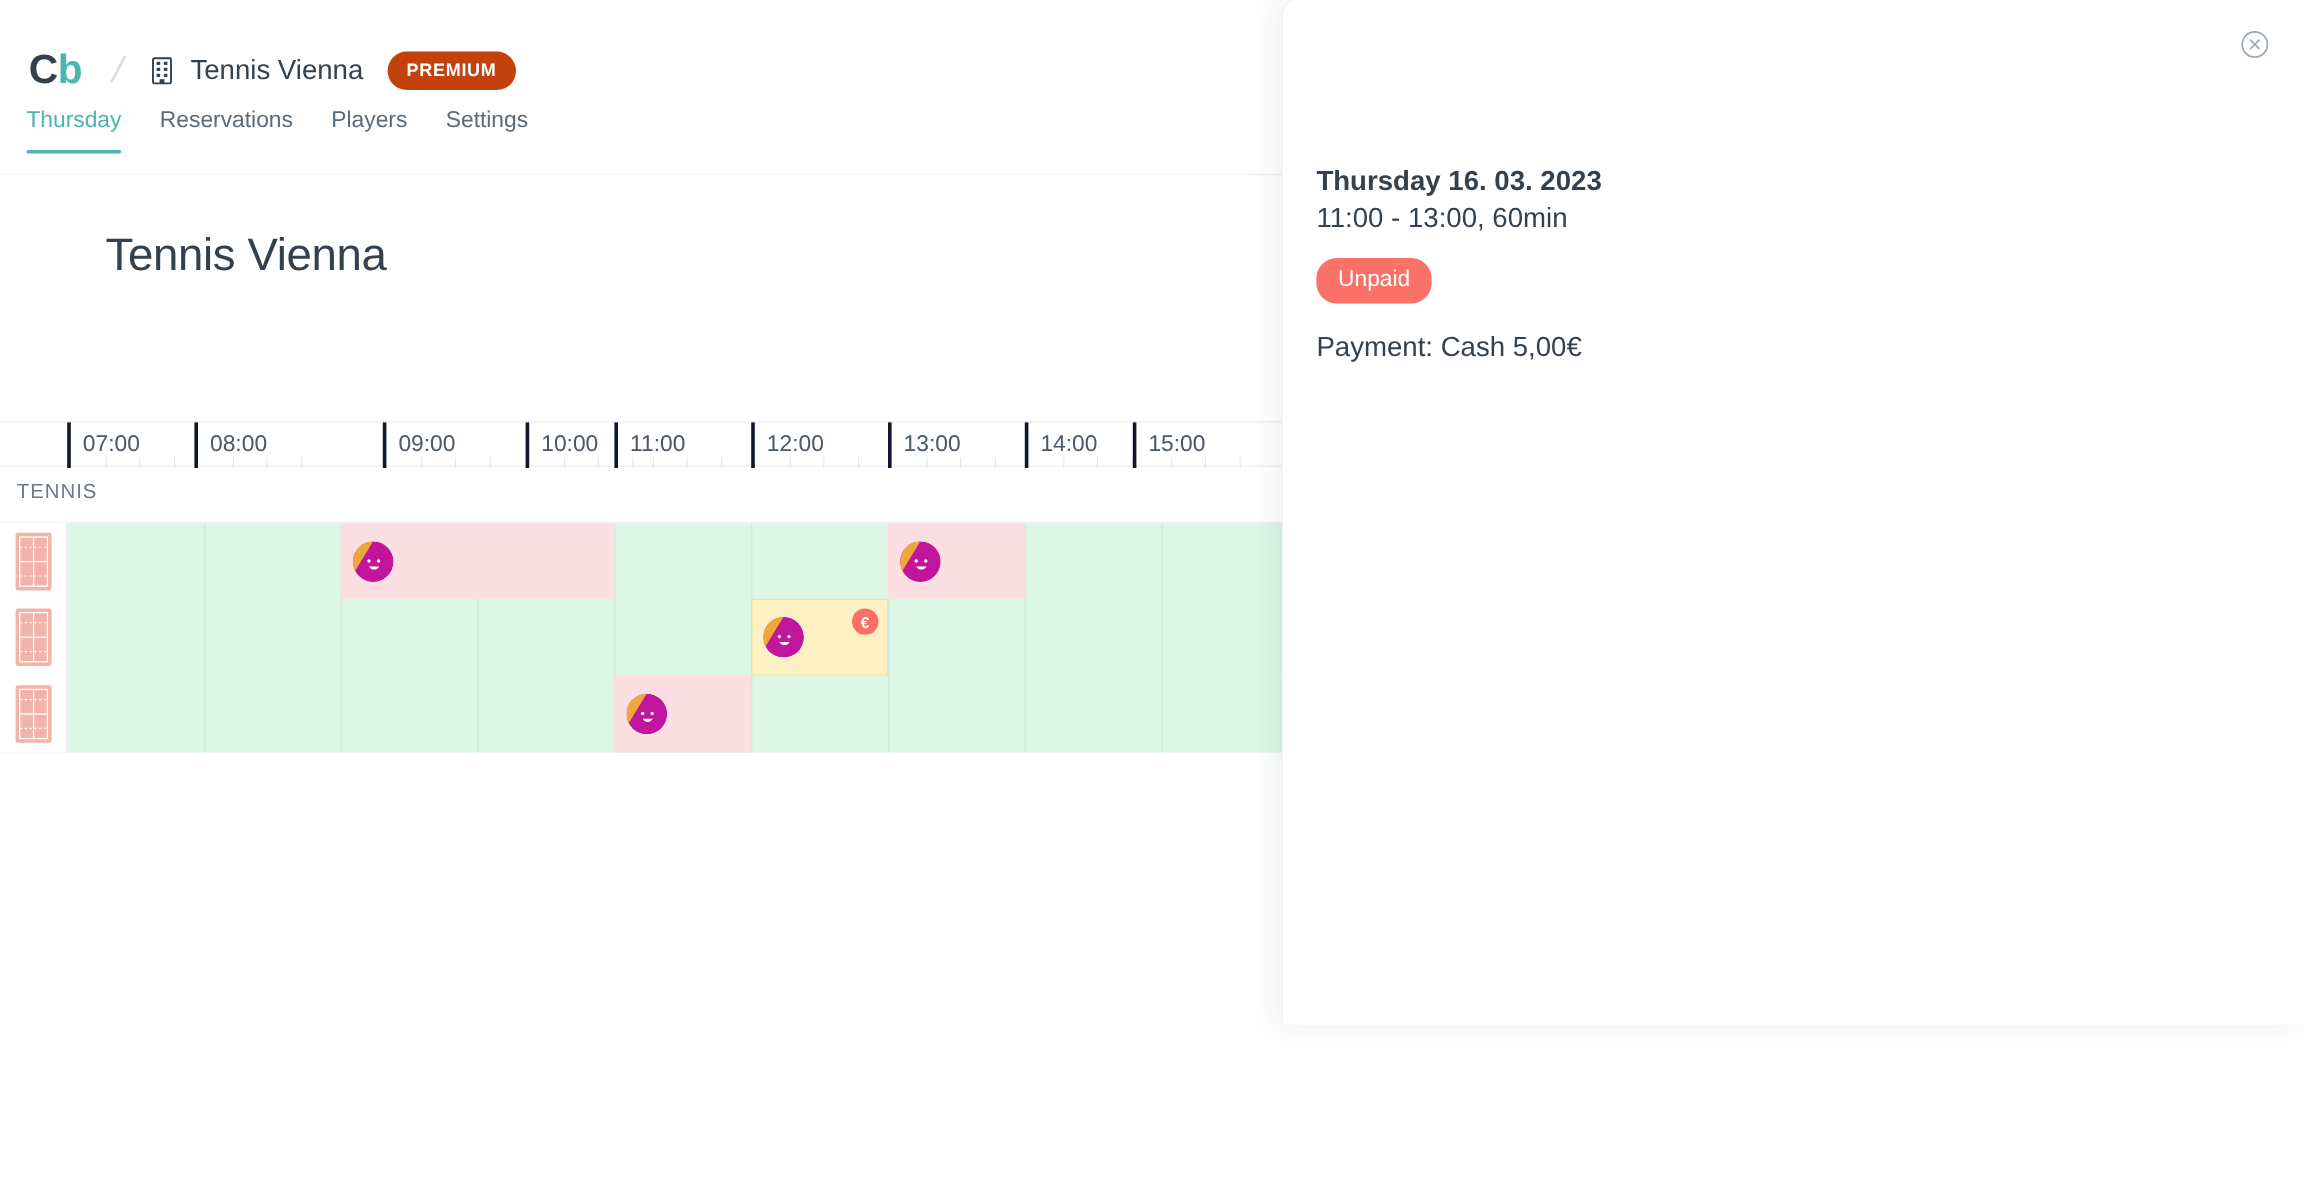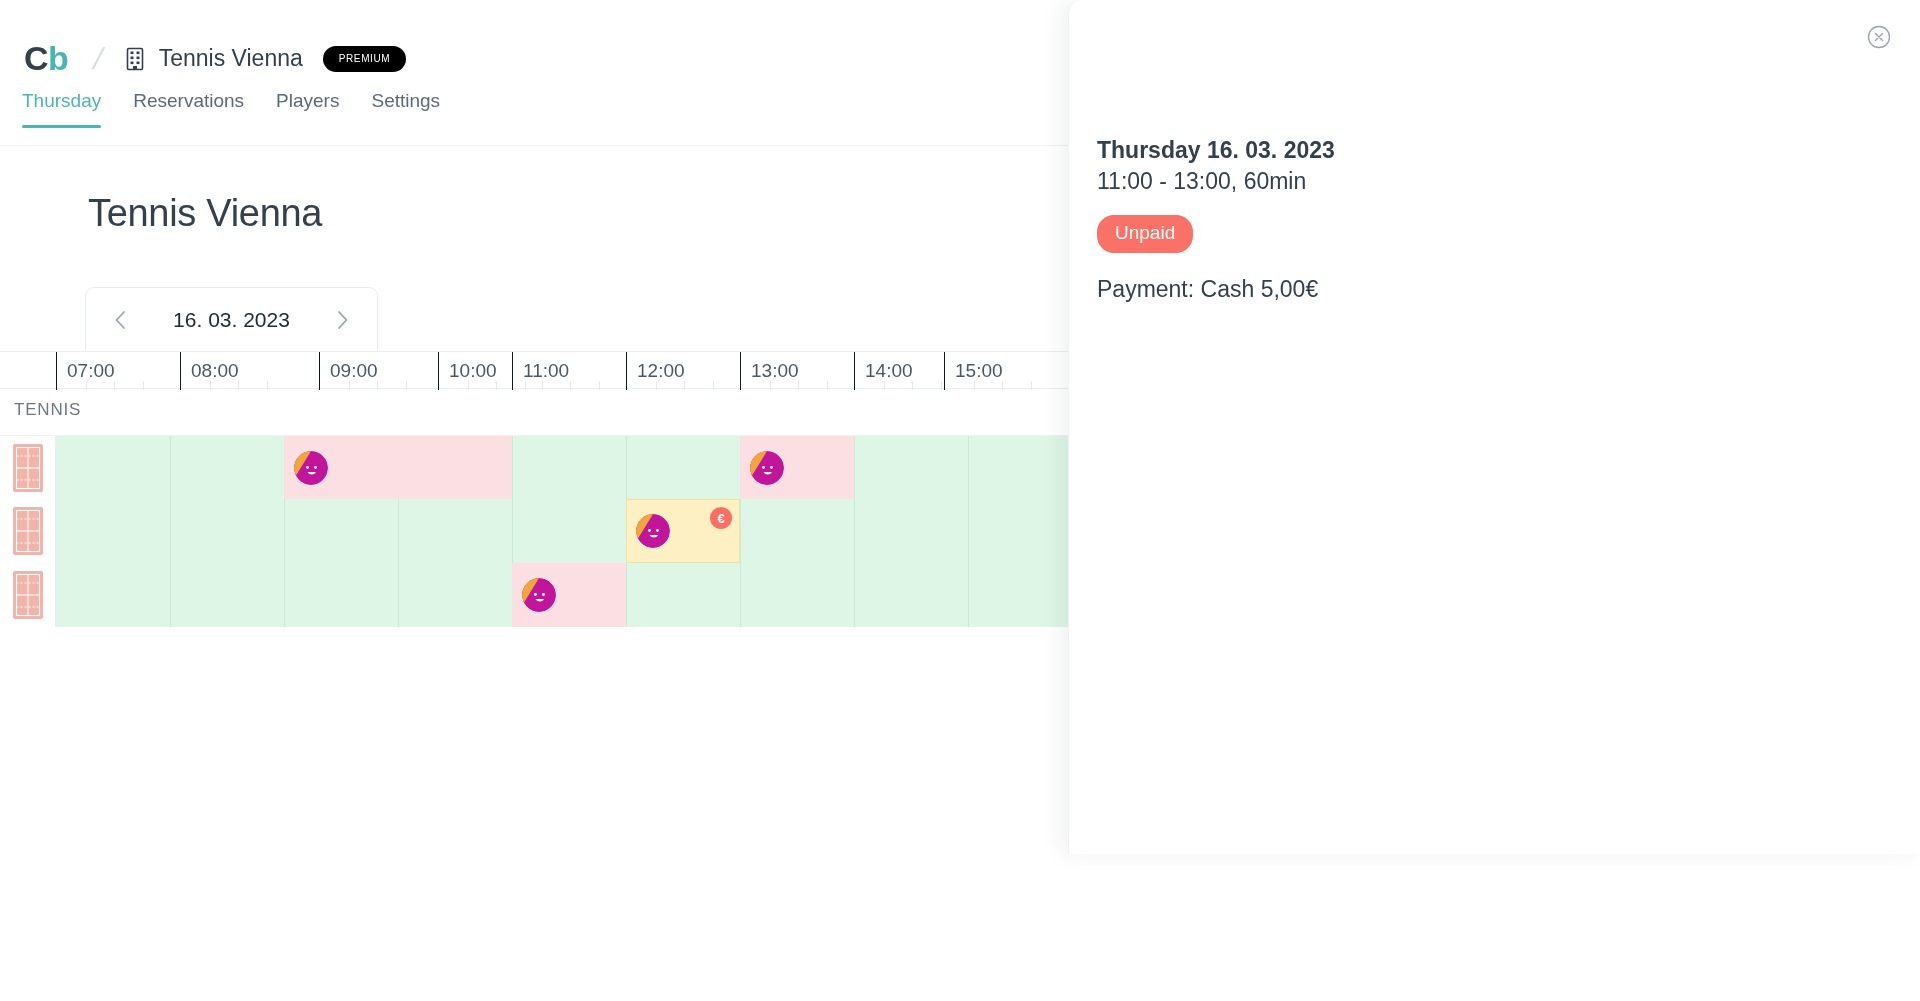--- a/index.html
+++ b/index.html
@@ -26,21 +26,21 @@
   .brand .c { color:#33404e; }
   .brand .b { color:#4bb5b2; }
   .crumb-sep {
     margin: 0 22px 0 26px; color:#d6dde4; font-size: 30px; font-weight:300;
     transform: skewX(-14deg); line-height:1;
   }
   .crumb-group { display:flex; align-items:center; gap:14px; }
   .building-icon { width:20px; height:24px; display:block; }
   .crumb-title { font-size:23px; color:#33404e; font-weight:400; }
   .premium-badge {
-    background:#000000; color:#fff; font-size:10px; font-weight:400;
+    background:#c2410c; color:#fff; font-size:15px; font-weight:700;
     letter-spacing:0.6px; padding:7px 16px 8px; border-radius:16px;
     margin-left:6px;
   }
   .header-right {
     position:absolute; right:22px; top:24px;
     display:flex; align-items:center; gap:18px;
   }
   .docs-btn {
     border:1px solid #dfe5ea; border-radius:7px; background:#fff;
     font-size:19px; color:#33404e; padding:12px 22px;
@@ -97,21 +97,21 @@
 
   
   .ruler {
     position:absolute; left:0; top:204px; width:1920px; height:38px;
     border-top:1px solid #e9edf1; border-bottom:1px solid #e9edf1;
     background:#fff;
   }
   .ruler-track { position:absolute; left:0; top:0; height:38px; width:1920px; }
   .hour-cell {
     position:absolute; top:0; height:38px;
-    border-left:1px solid #0f172a;
+    border-left:3px solid #0f172a;
   }
   .hour-cell .hlabel {
     position:absolute; left:10px; top:8px;
     font-size:19px; color:#4b5866; white-space:nowrap;
   }
   .tick {
     position:absolute; bottom:0; width:1px; height:9px; background:#e3e8ed;
   }
 
   .group-label {
@@ -243,43 +243,30 @@
   <div class="tabs">
     <button class="tab active">Thursday</button>
     <button class="tab">Reservations</button>
     <button class="tab">Players</button>
     <button class="tab">Settings</button>
   </div>
 
   <div class="main">
     <div class="page-title">Tennis Vienna</div>
 
-    <div class="date-nav">
-      <span class="chev">
-        <svg viewBox="0 0 26 26" width="26" height="26" aria-hidden="true">
-          <path d="M16 5 L8.5 13 L16 21" fill="none" stroke="#98a4b0" stroke-width="1.8" stroke-linecap="round" stroke-linejoin="round"></path>
-        </svg>
-      </span>
-      <span class="date-label">16. 03. 2023</span>
-      <span class="chev">
-        <svg viewBox="0 0 26 26" width="26" height="26" aria-hidden="true">
-          <path d="M10 5 L17.5 13 L10 21" fill="none" stroke="#98a4b0" stroke-width="1.8" stroke-linecap="round" stroke-linejoin="round"></path>
-        </svg>
-      </span>
-    </div>
 
     <div class="ruler">
       <div class="ruler-track" id="ruler-track">
           <div class="hour-cell" style="left: 56px; width: 114px;">
             <span class="hlabel">07:00</span>
             <span class="tick" style="left: 28.5px;"></span>
             <span class="tick" style="left: 57px;"></span>
             <span class="tick" style="left: 85.5px;"></span>
           </div>
-          <div class="hour-cell" style="left: 180px; width: 114px;">
+          <div class="hour-cell" style="left: 162px; width: 114px;">
             <span class="hlabel">08:00</span>
             <span class="tick" style="left: 28.5px;"></span>
             <span class="tick" style="left: 57px;"></span>
             <span class="tick" style="left: 85.5px;"></span>
           </div>
           <div class="hour-cell" style="left: 284px; width: 114px; margin-left: 35px;">
             <span class="hlabel">09:00</span>
             <span class="tick" style="left: 28.5px;"></span>
             <span class="tick" style="left: 57px;"></span>
             <span class="tick" style="left: 85.5px;"></span>

